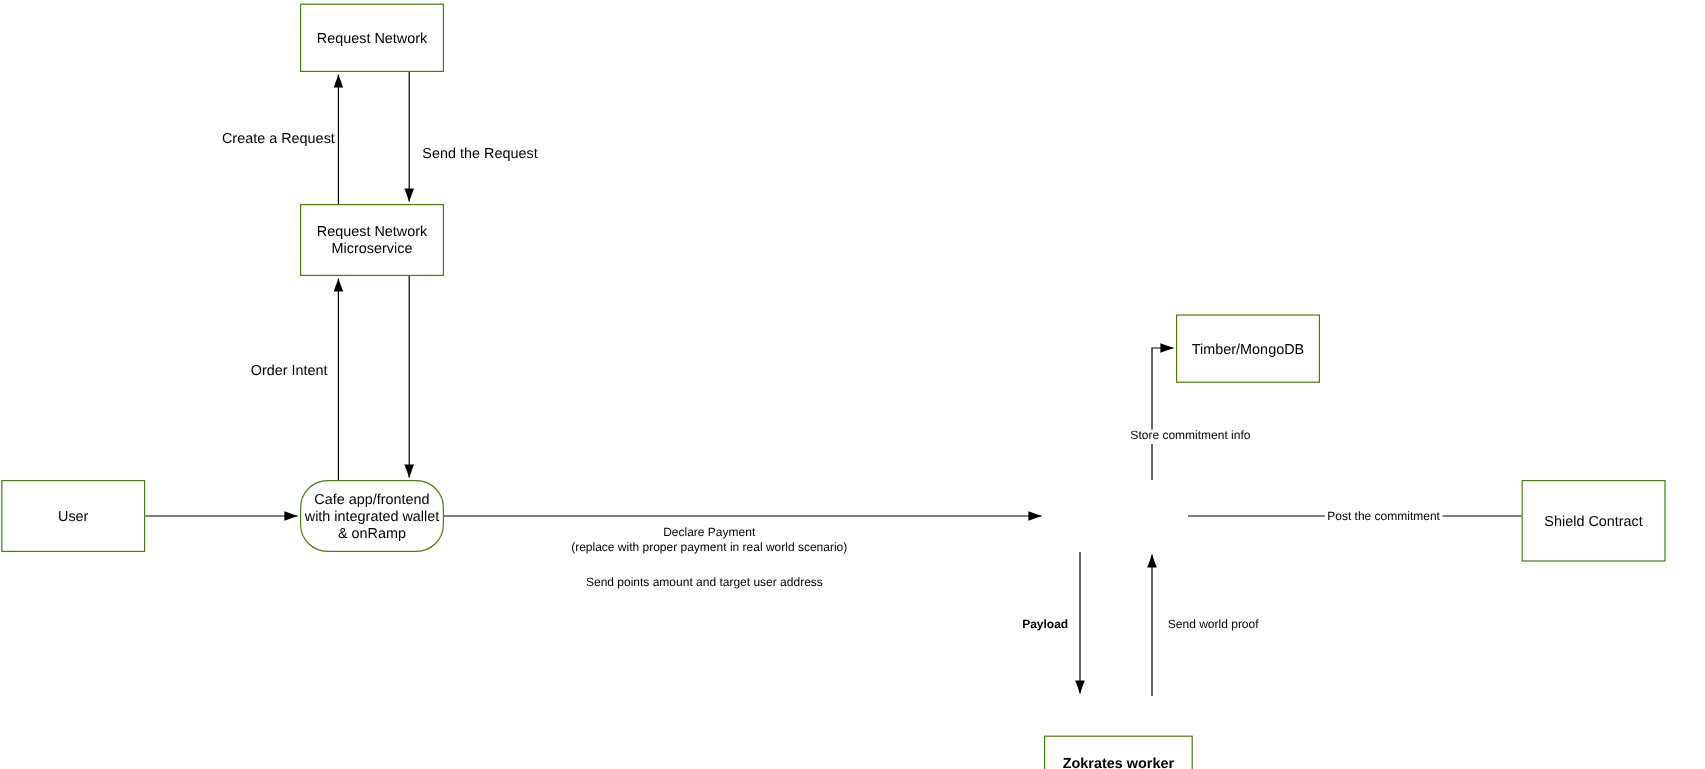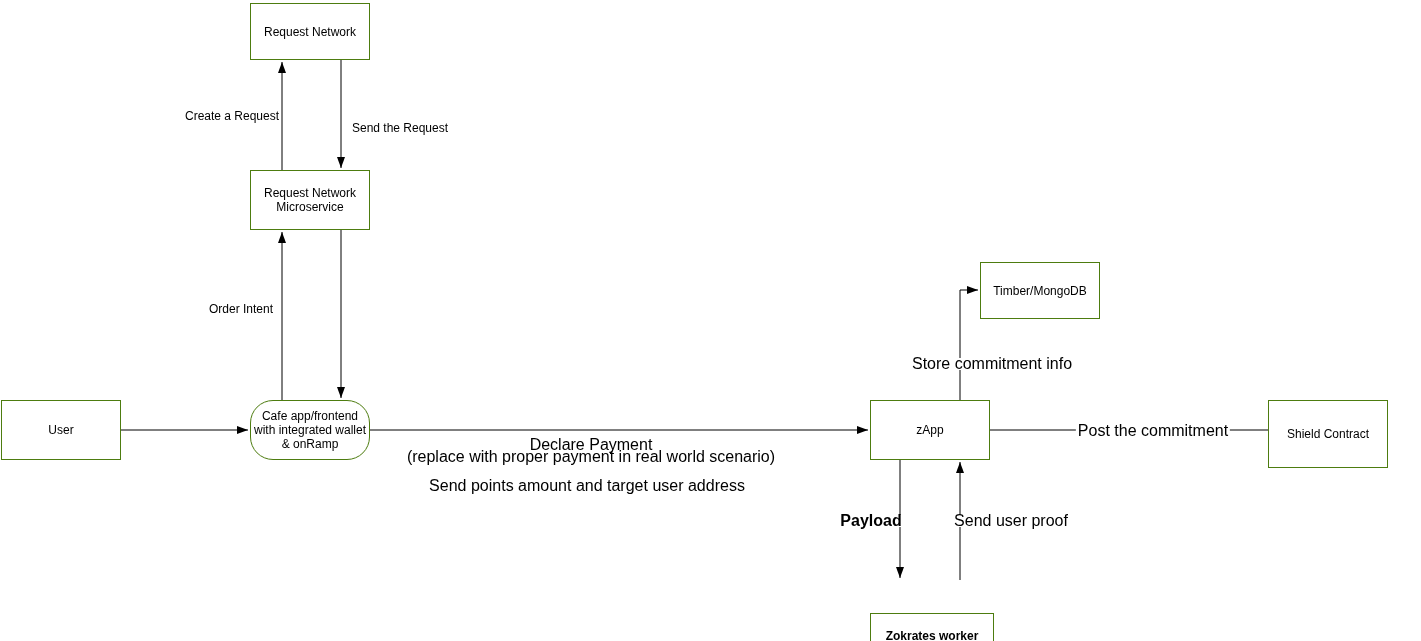--- a/index.html
+++ b/index.html
@@ -34,21 +34,21 @@
     font-size: 12px;
     line-height: 14px;
   }
   .node span { white-space: pre; }
   .edge-label {
     position: absolute;
     transform: translate(-50%, -50%);
     background: #ffffff;
     text-align: center;
     white-space: pre;
-    font-size: 16px;
+    font-size: 10px;
     line-height: 12px;
     padding: 0 2px;
   }
   .edge-label.lg {
     font-size: 12px;
     line-height: 13px;
   }
 </style>
 </head>
 <body>
@@ -89,23 +89,20 @@
   </div>
 
   <div class="node" style="left:1px; top:400px; width:120px; height:60px;">
     <span>User</span>
   </div>
 
   <div class="node" style="left:980px; top:262px; width:120px; height:57px;">
     <span>Timber/MongoDB</span>
   </div>
 
-  <div class="node" style="left:870px; top:400px; width:120px; height:60px;">
-    <span>zApp</span>
-  </div>
 
   <div class="node" style="left:1268px; top:400px; width:120px; height:68px;">
     <span>Shield Contract</span>
   </div>
 
   <div class="node" style="left:870px; top:613px; width:124px; height:60px;font-weight:bold;">
     <span>Zokrates worker
 (generate proof)</span>
   </div>
 
@@ -119,15 +116,15 @@
 (replace with proper payment in real world scenario)</div>
 
   <div class="edge-label" style="left:587px; top:486px;">Send points amount and target user address</div>
 
   <div class="edge-label" style="left:992px; top:364px;">Store commitment info</div>
 
   <div class="edge-label" style="left:1153px; top:431px;">Post the commitment</div>
 
   <div class="edge-label" style="left:871px; top:521px;font-weight:bold;">Payload</div>
 
-  <div class="edge-label" style="left:1011px; top:521px;">Send user proof</div>
+  <div class="edge-label" style="left:1011px; top:521px;">Send world proof</div>
 
 </div>
 
 </body></html>

